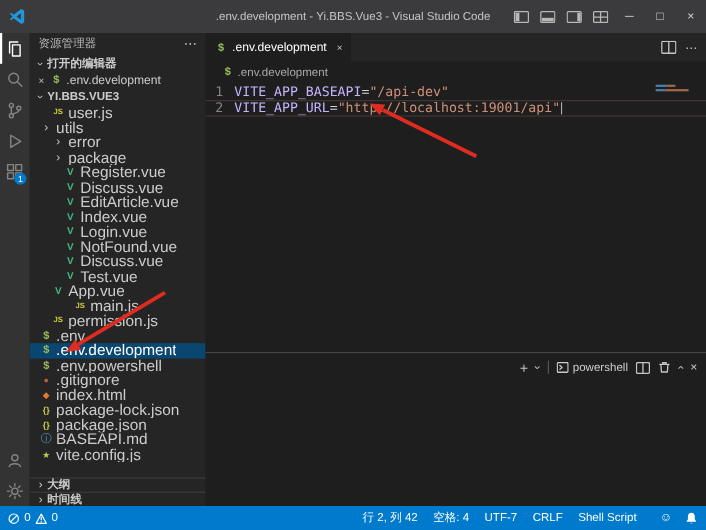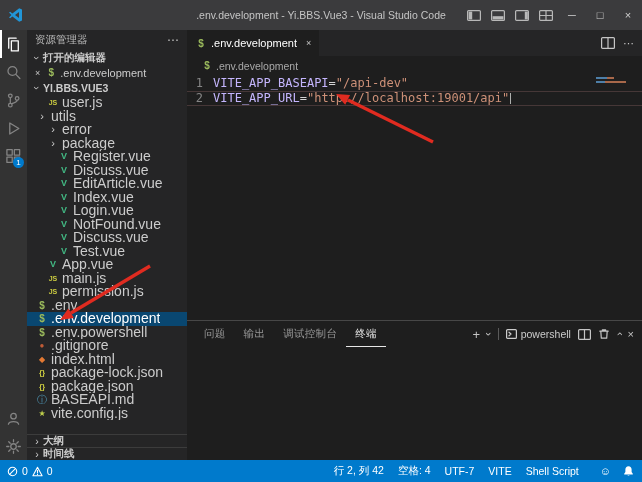--- a/index.html
+++ b/index.html
@@ -265,21 +265,21 @@
           <span class="rname">Discuss.vue</span>
         </div>
         <div class="row t-vue" style="padding-left: 31px;">
           <span class="ric">V</span>
           <span class="rname">Test.vue</span>
         </div>
         <div class="row t-vue" style="padding-left: 20px;">
           <span class="ric">V</span>
           <span class="rname">App.vue</span>
         </div>
-        <div class="row t-js" style="padding-left: 20px;">
+        <div class="row t-js" style="padding-left: 20px; margin-left: 20px;">
           <span class="ric">JS</span>
           <span class="rname">main.js</span>
         </div>
         <div class="row t-js" style="padding-left: 20px;">
           <span class="ric">JS</span>
           <span class="rname">permission.js</span>
         </div>
         <div class="row t-env" style="padding-left: 9px;">
           <span class="ric">$</span>
           <span class="rname">.env</span>
@@ -365,35 +365,20 @@
     <div class="code-line">
           <span class="lnum">1</span><span class="ckey">VITE_APP_BASEAPI</span><span class="cop">=</span><span class="cstr">"/api-dev"</span>
         </div>
         <div class="code-line current">
           <span class="lnum">2</span><span class="ckey">VITE_APP_URL</span><span class="cop">=</span><span class="cstr">"http://localhost:19001/api"</span>
         </div>
       </div>
 
     <div class="panel">
       <div class="panel-top">
-        <div style="display:flex;align-items:stretch;">
-
-        <div class="ptab">
-              <span>问题</span>
-            </div>
-            <div class="ptab">
-              <span>输出</span>
-            </div>
-            <div class="ptab">
-              <span>调试控制台</span>
-            </div>
-            <div class="ptab active">
-              <span>终端</span>
-            </div>
-          </div>
         <div class="panel-actions">
           <span class="pa-plus">+</span>
           <span class="pa-chevron rot90">›</span>
           <span class="pa-div"></span>
           <span class="shell-pick">
             <svg width="11" height="10" viewBox="0 0 11 10">
                 <rect class="icon-stroke" x="0.6" y="0.6" width="9.8" height="8.8" rx="1"></rect>
                 <path class="icon-stroke" d="M3 3.2 5 5 3 6.8"></path>
               </svg>
             <span>powershell</span>
@@ -431,21 +416,21 @@
   <span class="st-seg">
         <span>行 2, 列 42</span>
       </span>
       <span class="st-seg">
         <span>空格: 4</span>
       </span>
       <span class="st-seg">
         <span>UTF-7</span>
       </span>
       <span class="st-seg">
-        <span>VITE</span>
+        <span>CRLF</span>
       </span>
       <span class="st-seg">
         <span>Shell Script</span>
       </span>
     </div>
   <span class="st-icon smiley">☺</span>
   <span class="st-icon" style="margin-right:8px;">
     <svg width="11" height="12" viewBox="0 0 12 13">
         <path fill="#ffffff" d="M6 1.2c-2.1 0-3.4 1.6-3.4 3.7v2.7L1.3 9.5v.7h9.4v-.7L9.4 7.6V4.9c0-2.1-1.3-3.7-3.4-3.7zM4.9 11a1.15 1.15 0 0 0 2.2 0z"></path>
       </svg>

